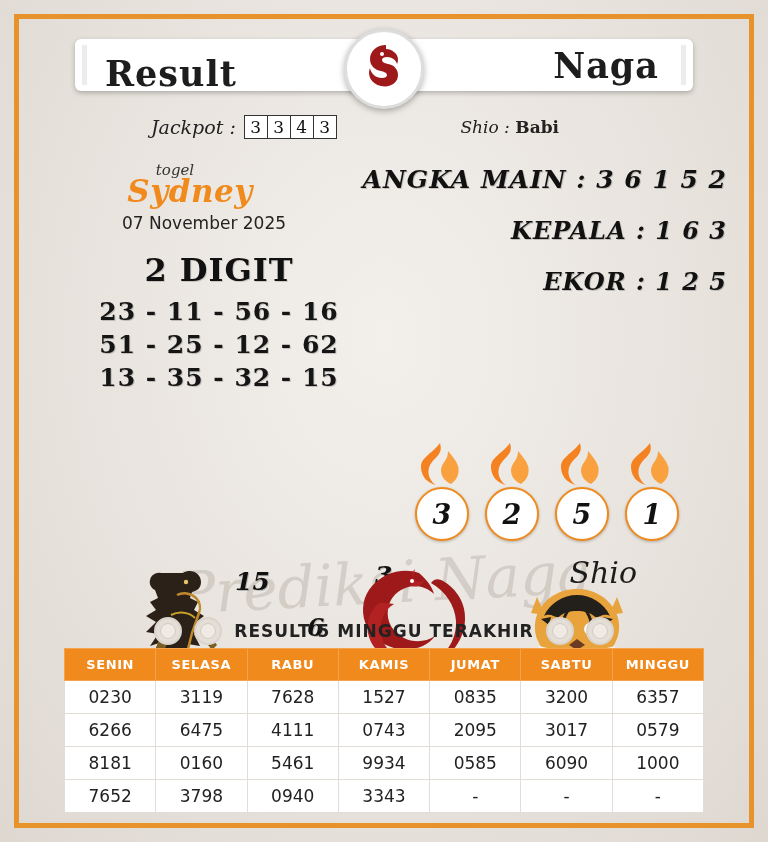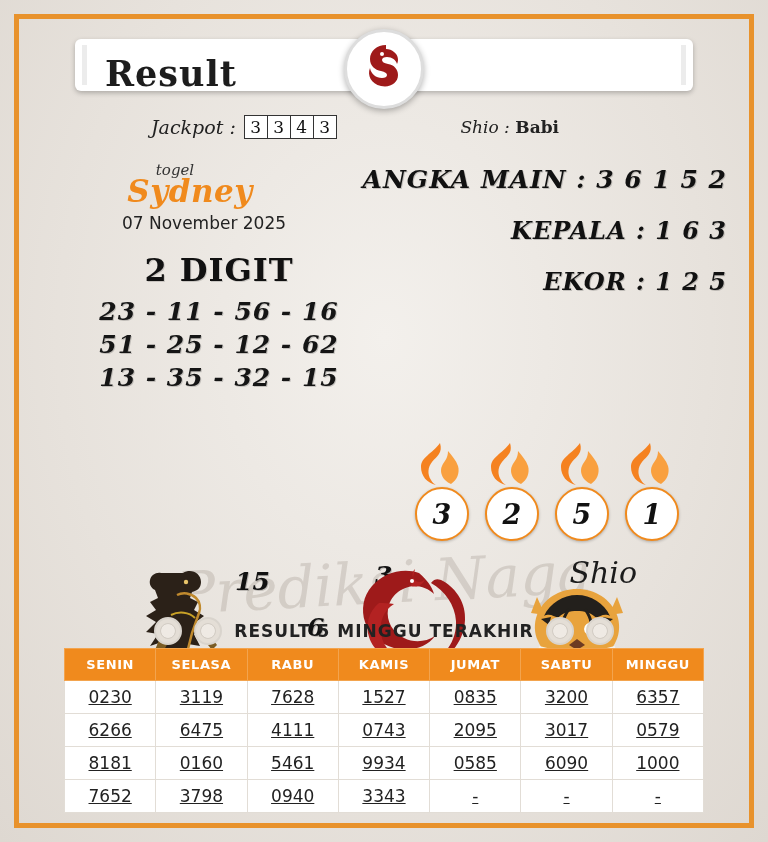--- a/index.html
+++ b/index.html
@@ -191,21 +191,20 @@
     margin-top: 18px;
     letter-spacing: 1px;
     text-shadow: 1px 1px 0 rgba(0,0,0,0.15);
   }
   .digit-lines {
     margin-top: 6px;
   }
   .digit-line {
     font-family: "DejaVu Serif", serif;
     font-weight: bold;
-    font-style: italic;
     font-size: 25px;
     color: #151515;
     letter-spacing: 1px;
     line-height: 1.32;
     text-shadow: 1px 1px 0 rgba(0,0,0,0.18);
   }
 
   .right-col {
     position: absolute;
     right: 22px;
@@ -369,34 +368,34 @@
     padding: 8px 0;
     border: 1px solid #f3a44e;
   }
   table.result td {
     text-align: center;
     font-family: "DejaVu Sans", sans-serif;
     font-size: 17px;
     color: #222;
     padding: 6px 0;
     border: 1px solid #e2ddd6;
-    text-decoration: underline;
   }
 </style>
 </head>
 <body>
 
 <div class="page">
   <div class="frame">
 
     <div class="wm-text">Prediksi Naga</div>
 
     <div class="header">
       <div class="header-bar"></div>
       <div class="title-left">Result</div>
+      <div class="title-right">Naga</div>
       <div class="logo-circle">
         <svg width="64" height="64" viewBox="0 0 64 64">
           <path d="M34 8c-9 0-16 6-16 14 0 7 5 11 11 12 4 1 6 2 6 4 0 2-2 3-5 3-6 0-11-4-12-10-3 7 1 16 11 18 9 2 17-3 17-11 0-6-4-10-10-11-4-1-6-2-6-4 0-2 2-3 5-3 5 0 9 3 10 7 2-4 1-9-3-12-2-2-5-3-8-3z" fill="#9e1a1a"></path>
           <circle cx="30" cy="17" r="2" fill="#fff"></circle>
         </svg>
       </div>
     </div>
 
     <div class="jackpot-row">
       <div class="jackpot">

